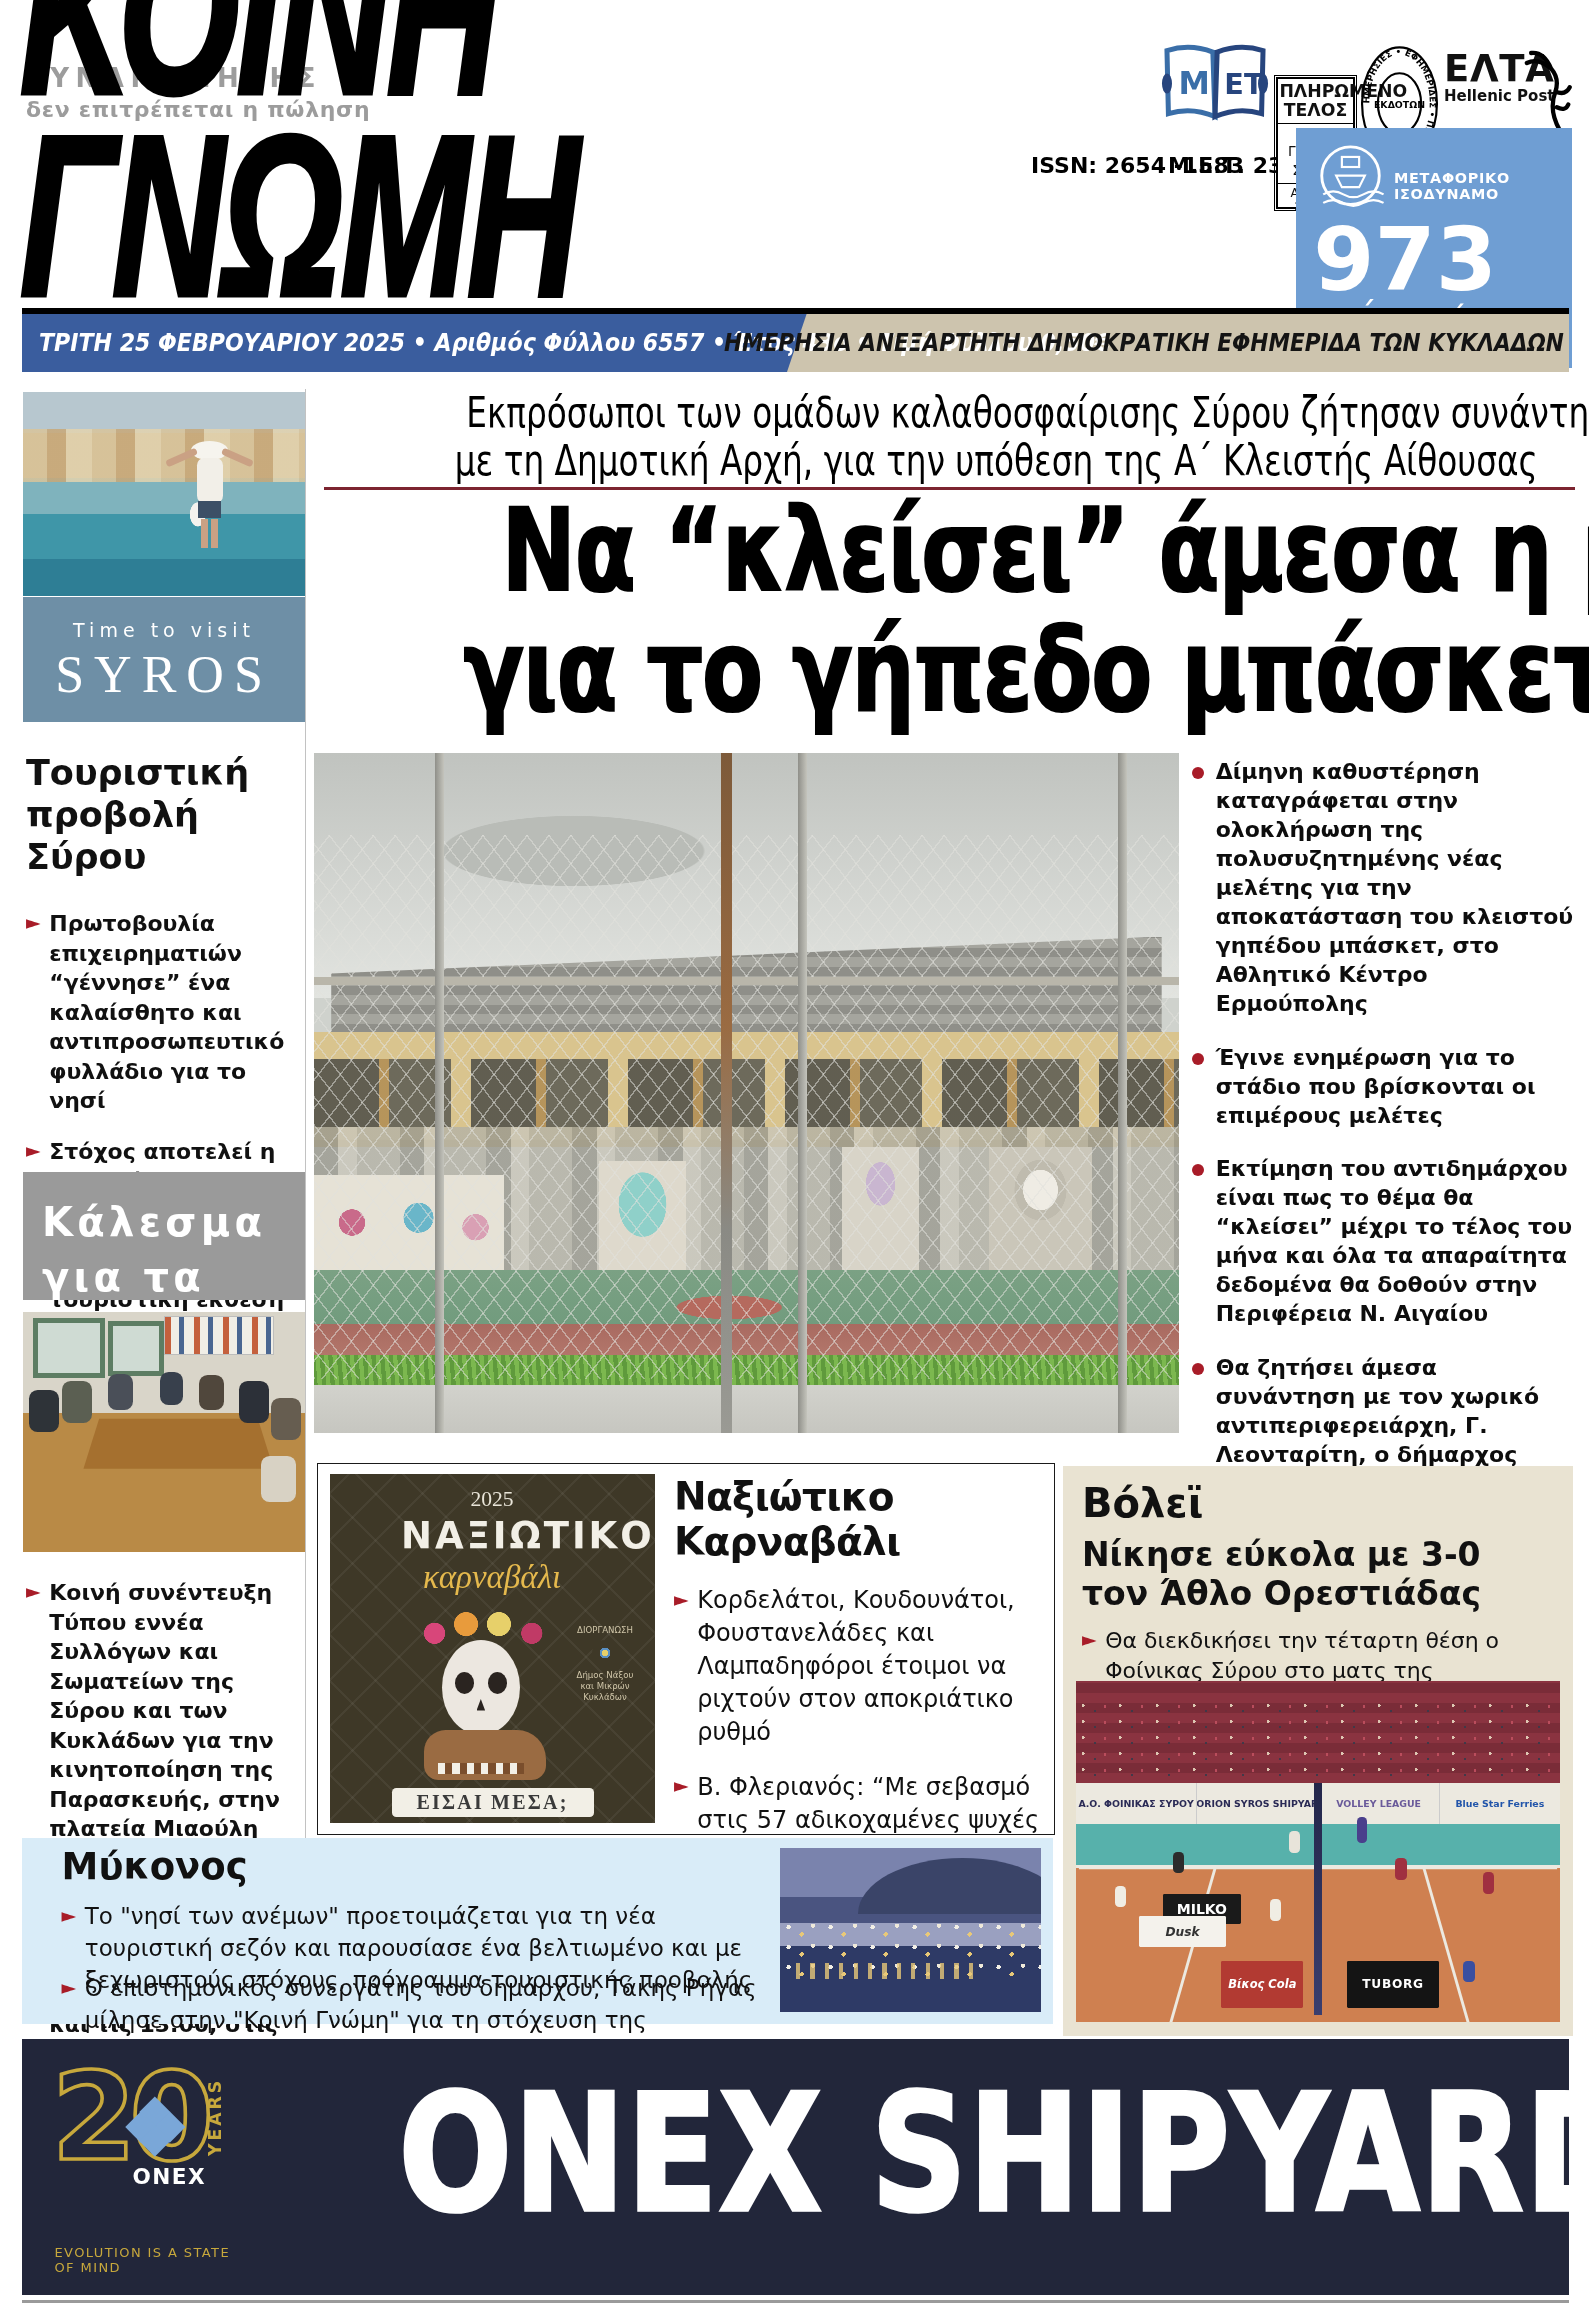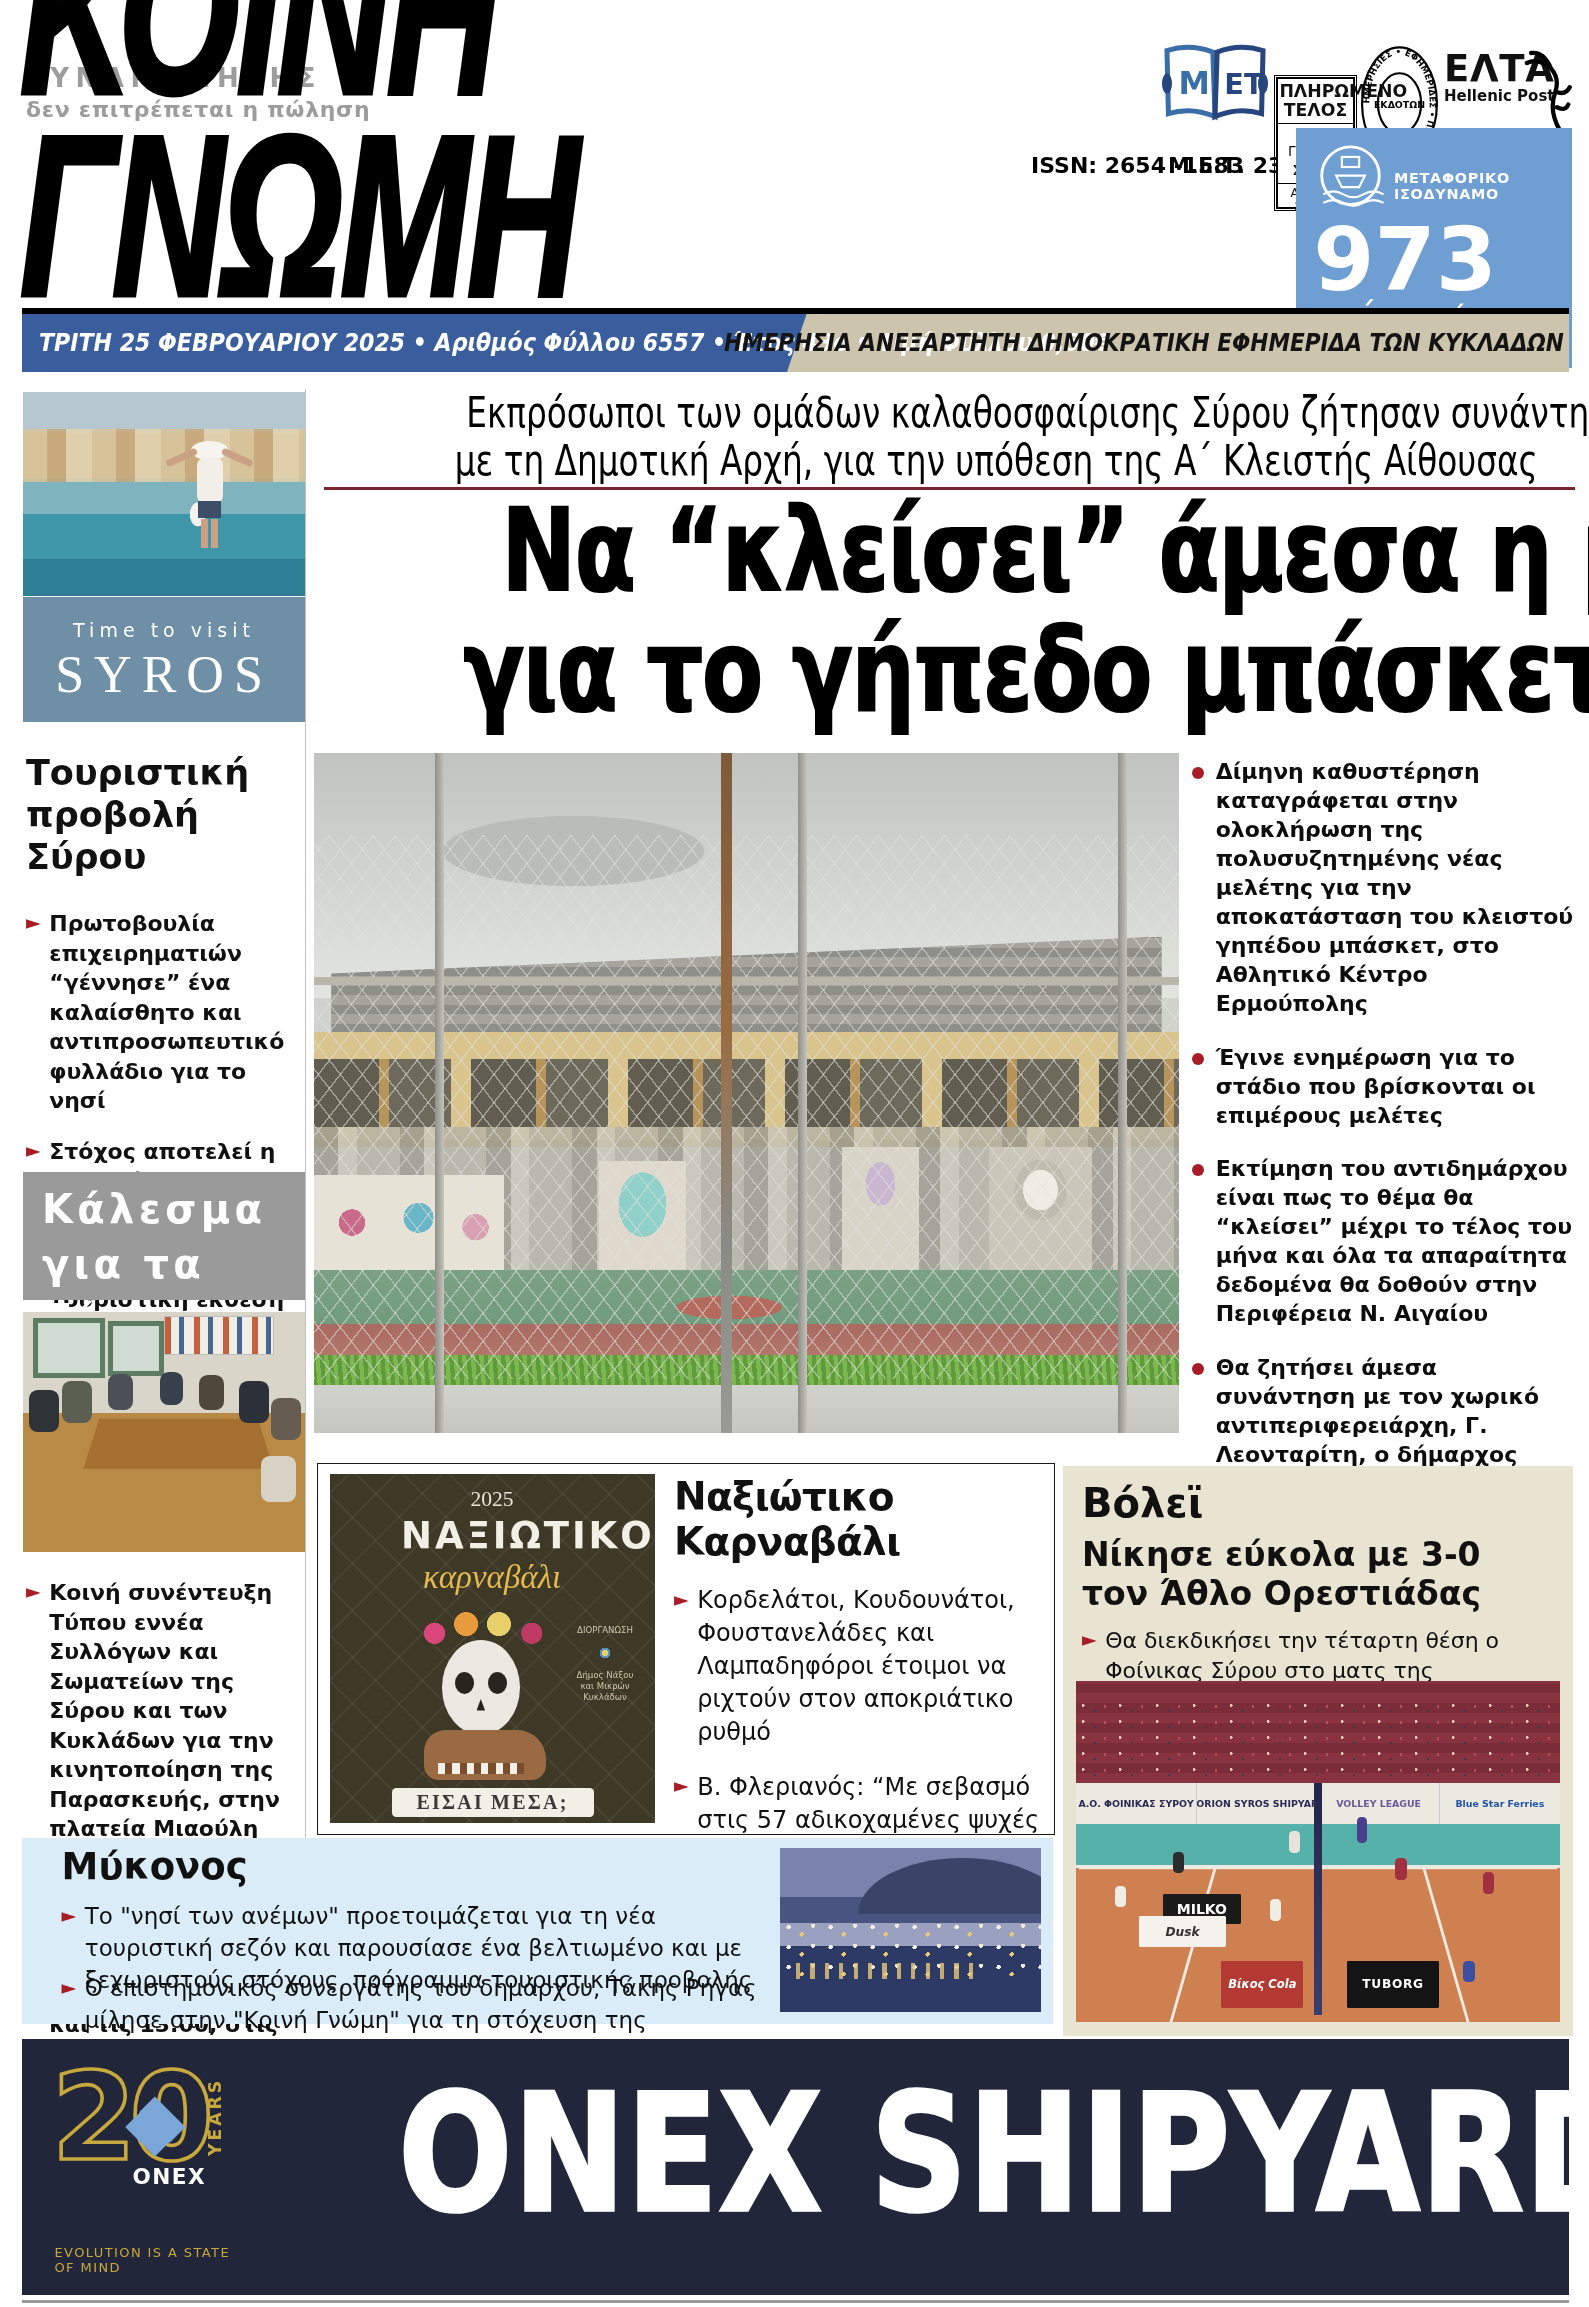--- a/index.html
+++ b/index.html
@@ -73,21 +73,21 @@
   .syros-legs{position:absolute;left:26px;top:78px;width:7.2px;height:29px;background:#caa184;box-shadow:10px 0 #caa184;}
   .syros-band{position:absolute;left:0;bottom:0;width:100%;height:125px;background:#6e8fa6;color:#fff;text-align:center;}
   .syros-tag{font-size:19px;letter-spacing:5px;margin-top:21.6px;}
   .syros-brand{font-family:"Liberation Serif","DejaVu Serif",serif;font-size:52px;letter-spacing:10px;margin-top:4.3px;}
 
   .ltitle{left:26px;top:752px;width:252px;font-size:35px;line-height:42px;font-weight:bold;letter-spacing:0;}
   .lbullets{left:26px;top:909px;width:275px;font-size:22px;line-height:29.5px;font-weight:600;}
   .lbullets .bullet-row{margin-bottom:21.6px;}
 
   .tempi-band{left:23px;top:1172px;width:282px;height:128px;background:#9a9a9a;color:#fff;
-      font-weight:bold;font-size:40px;line-height:55px;padding:10px 0 0 19px;box-sizing:border-box;letter-spacing:4.3px;}
+      font-weight:bold;font-size:40px;line-height:55px;padding:23px 0 0 19px;box-sizing:border-box;letter-spacing:4.3px;}
   .tempi-photo{left:23px;top:1312px;width:282px;height:240px;overflow:hidden;
       background:linear-gradient(180deg,#d9d5c9 0 42%, #b98a46 42% 100%);}
   .tp-win{position:absolute;top:5.8px;width:62px;height:50px;background:#cfdbd3;border:5.8px solid #5d7d63;}
   .tp-banner{position:absolute;left:141px;top:4.3px;width:108px;height:37px;background:#f3f1ea;border:0.7px solid #bbb;
       background-image:repeating-linear-gradient(90deg,#c2542e 0 6.5px,transparent 6.5px 14.4px,#3a5a8c 14.4px 19.4px,transparent 19.4px 29px);background-size:100% 7.2px;background-repeat:repeat-y;opacity:.9;}
   .tp-table{position:absolute;left:69px;top:98px;width:173px;height:63px;background:#a5702f;transform:perspective(216px) rotateX(38deg);}
   .tp-person{position:absolute;width:30px;height:42px;border-radius:8.6px;background:#39404a;}
   .tempi-bullets{left:26px;top:1578px;width:276px;font-size:22px;line-height:29.5px;font-weight:600;}
 
   

